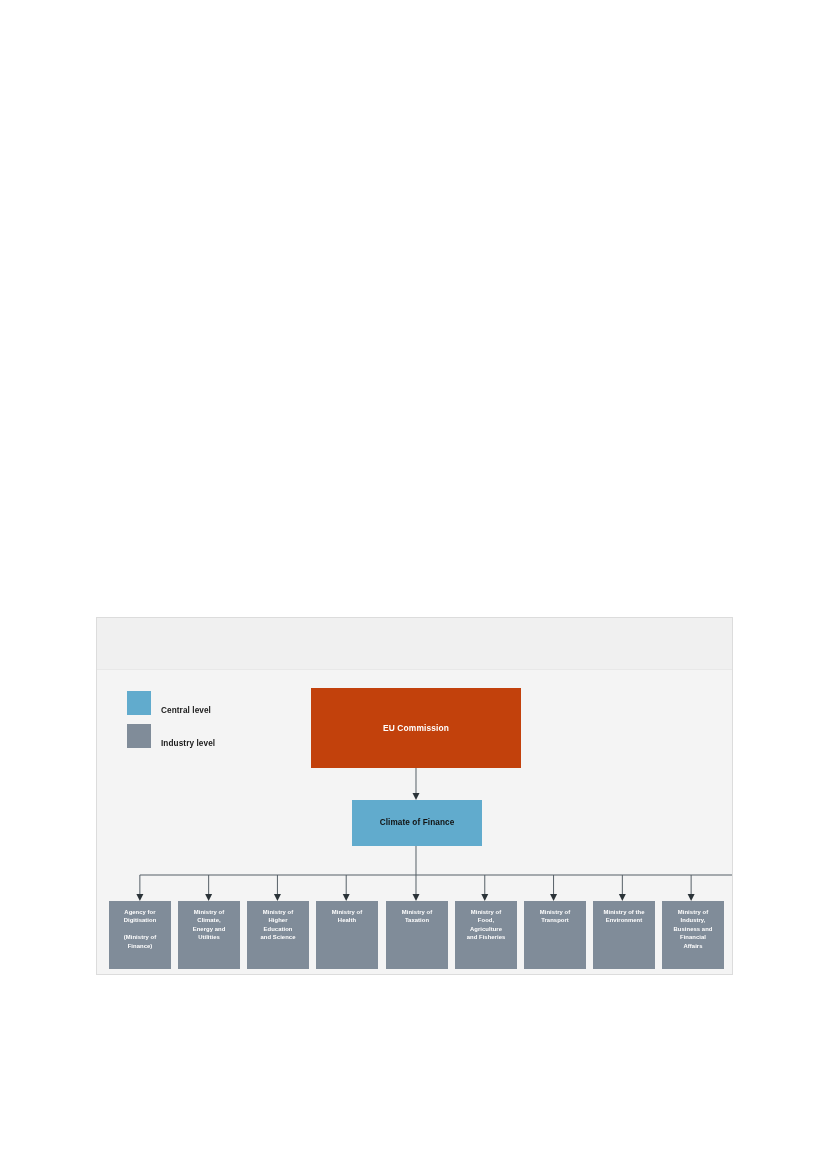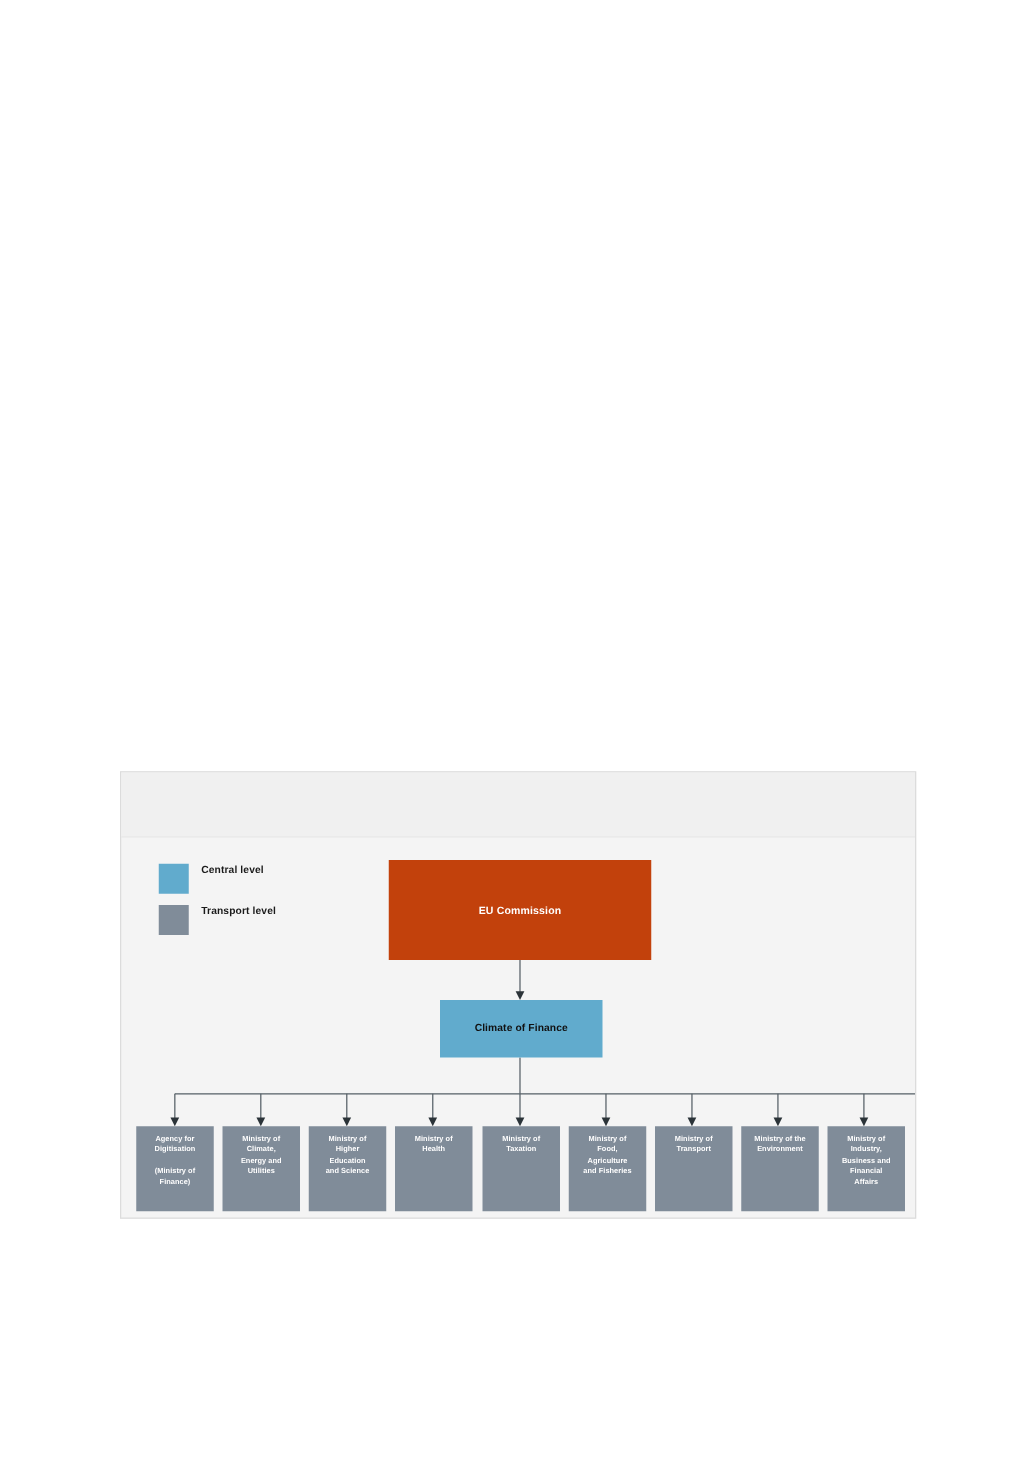--- a/index.html
+++ b/index.html
@@ -45,21 +45,21 @@
   }
 
   
   #legend {
     position: absolute;
     left: 22px;
     top: 21px;
   }
   .legend-row {
     display: flex;
-    align-items: flex-start;
+    align-items: flex-end;
     height: 24px;
     margin-bottom: 9px;
     padding-left: 8px;
   }
   .legend-swatch {
     width: 24px;
     height: 24px;
     flex: 0 0 24px;
   }
   .legend-label {
@@ -148,21 +148,21 @@
 
   <div id="chart-canvas">
 
     <div id="legend">
       <div class="legend-row">
         <span class="legend-swatch" style="background:#61abcd"></span>
         <span class="legend-label">Central level</span>
       </div>
       <div class="legend-row">
         <span class="legend-swatch" style="background:#808c99"></span>
-        <span class="legend-label">Transport level</span>
+        <span class="legend-label">Industry level</span>
       </div>
     </div>
 
     <svg id="connectors" viewBox="0 0 637 306" preserveAspectRatio="none">
       <g stroke="#555f66" stroke-width="1" fill="none">
 
         <line x1="320" y1="98" x2="320" y2="127"></line>
 
         <line x1="320" y1="176" x2="320" y2="205"></line>
 

